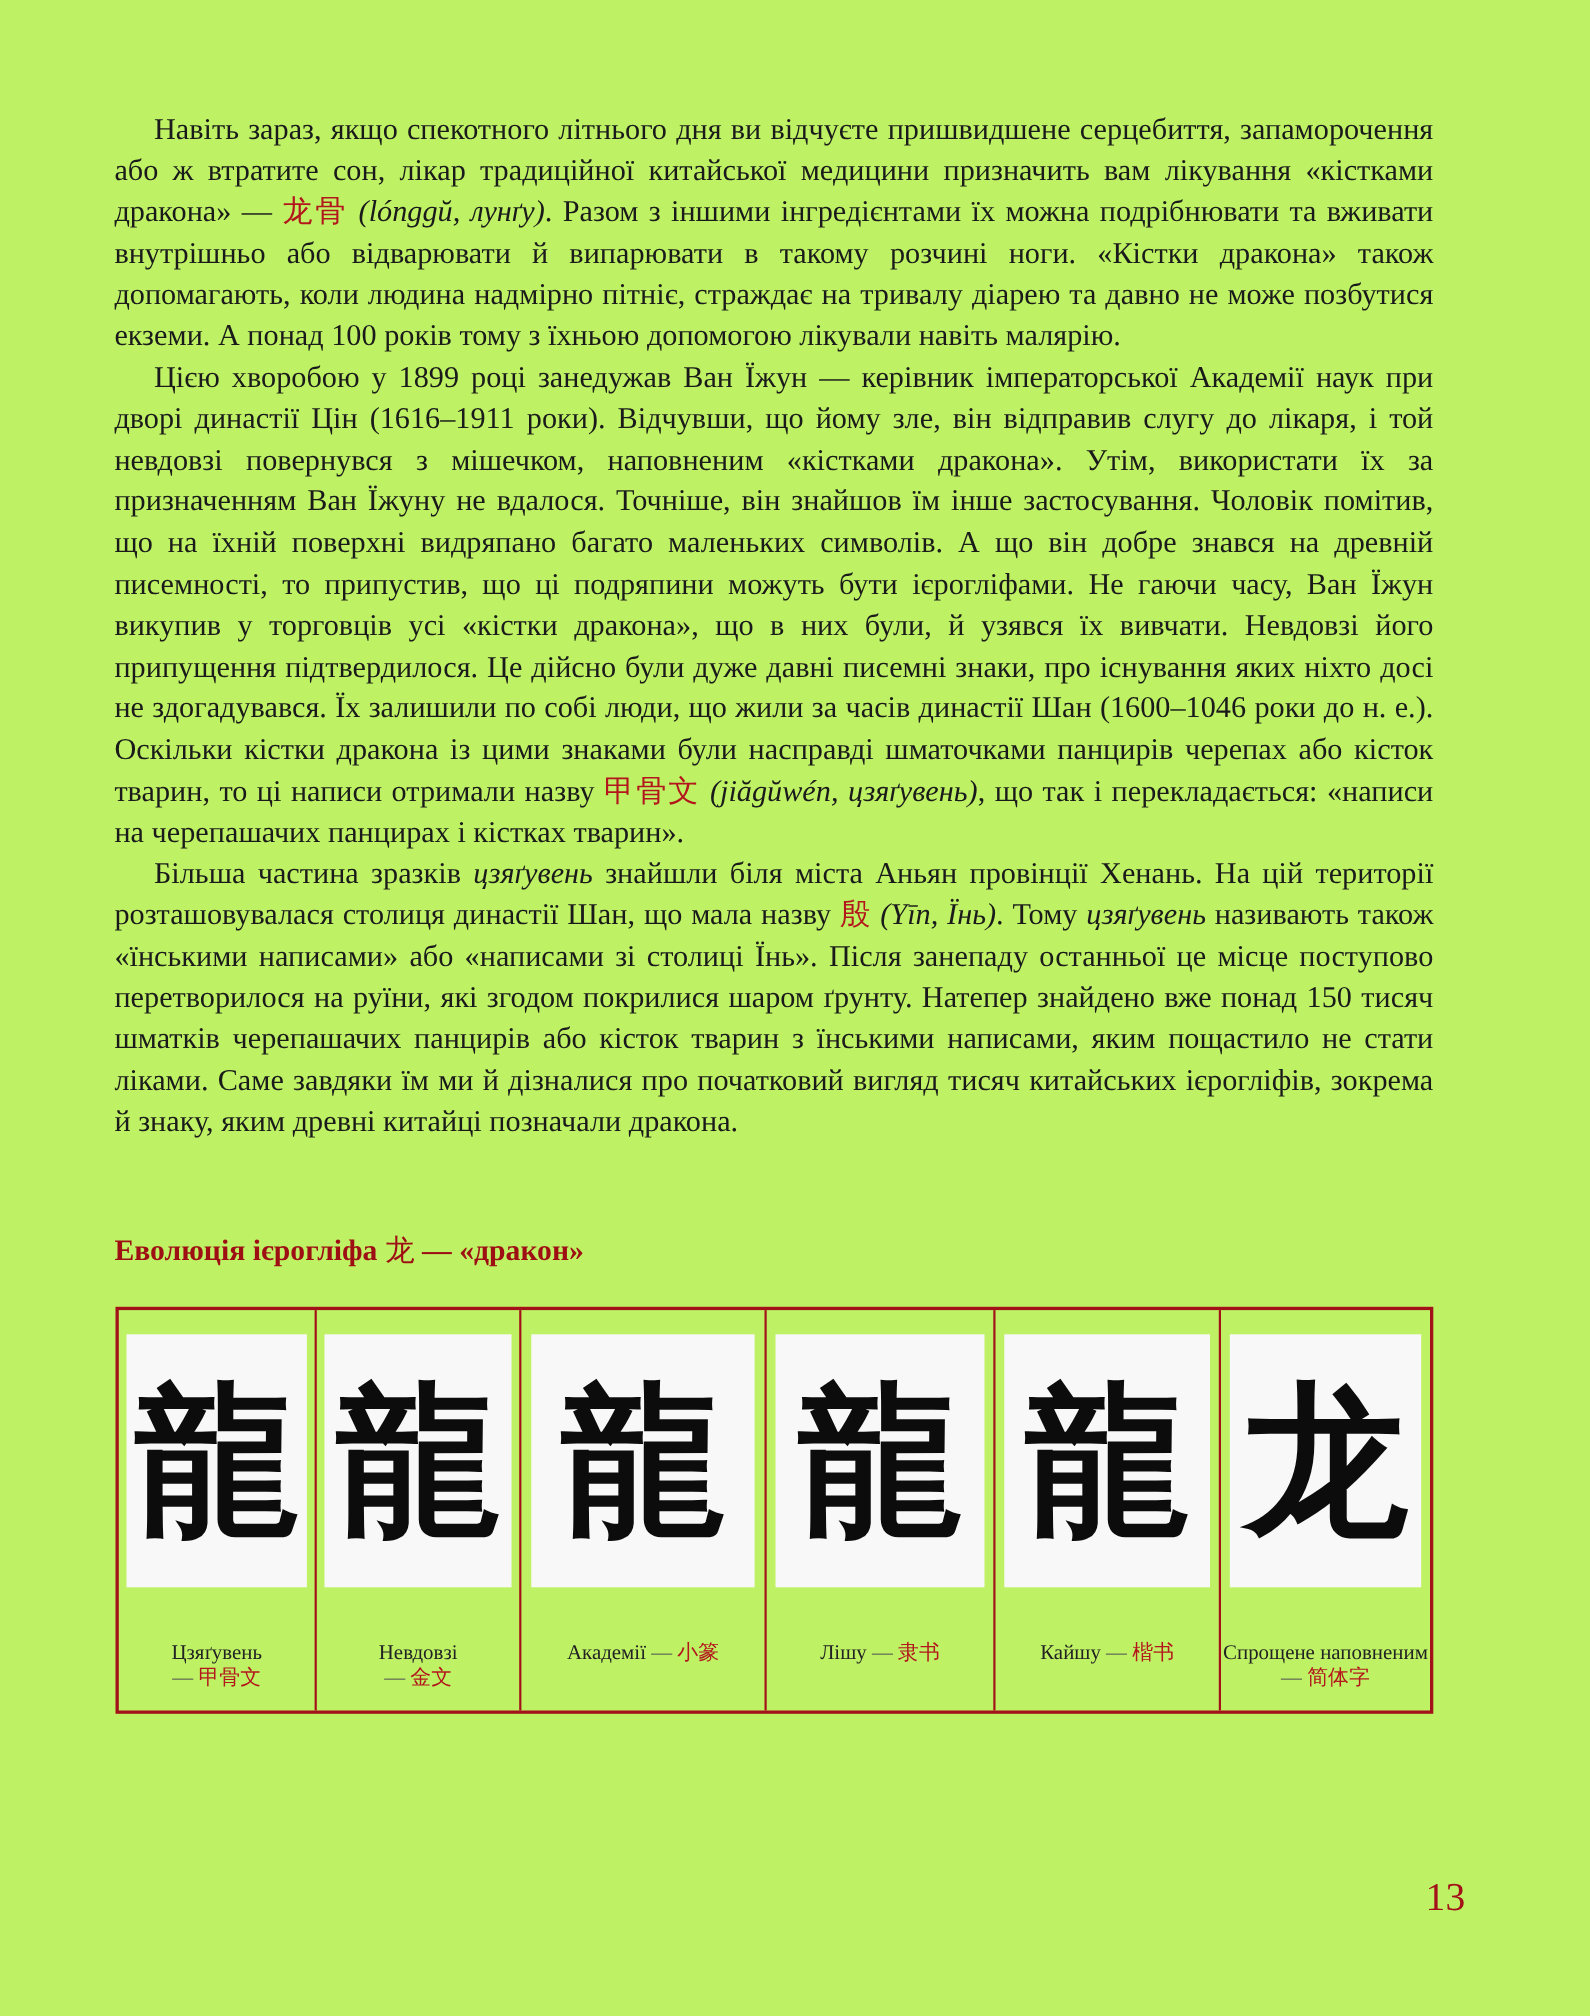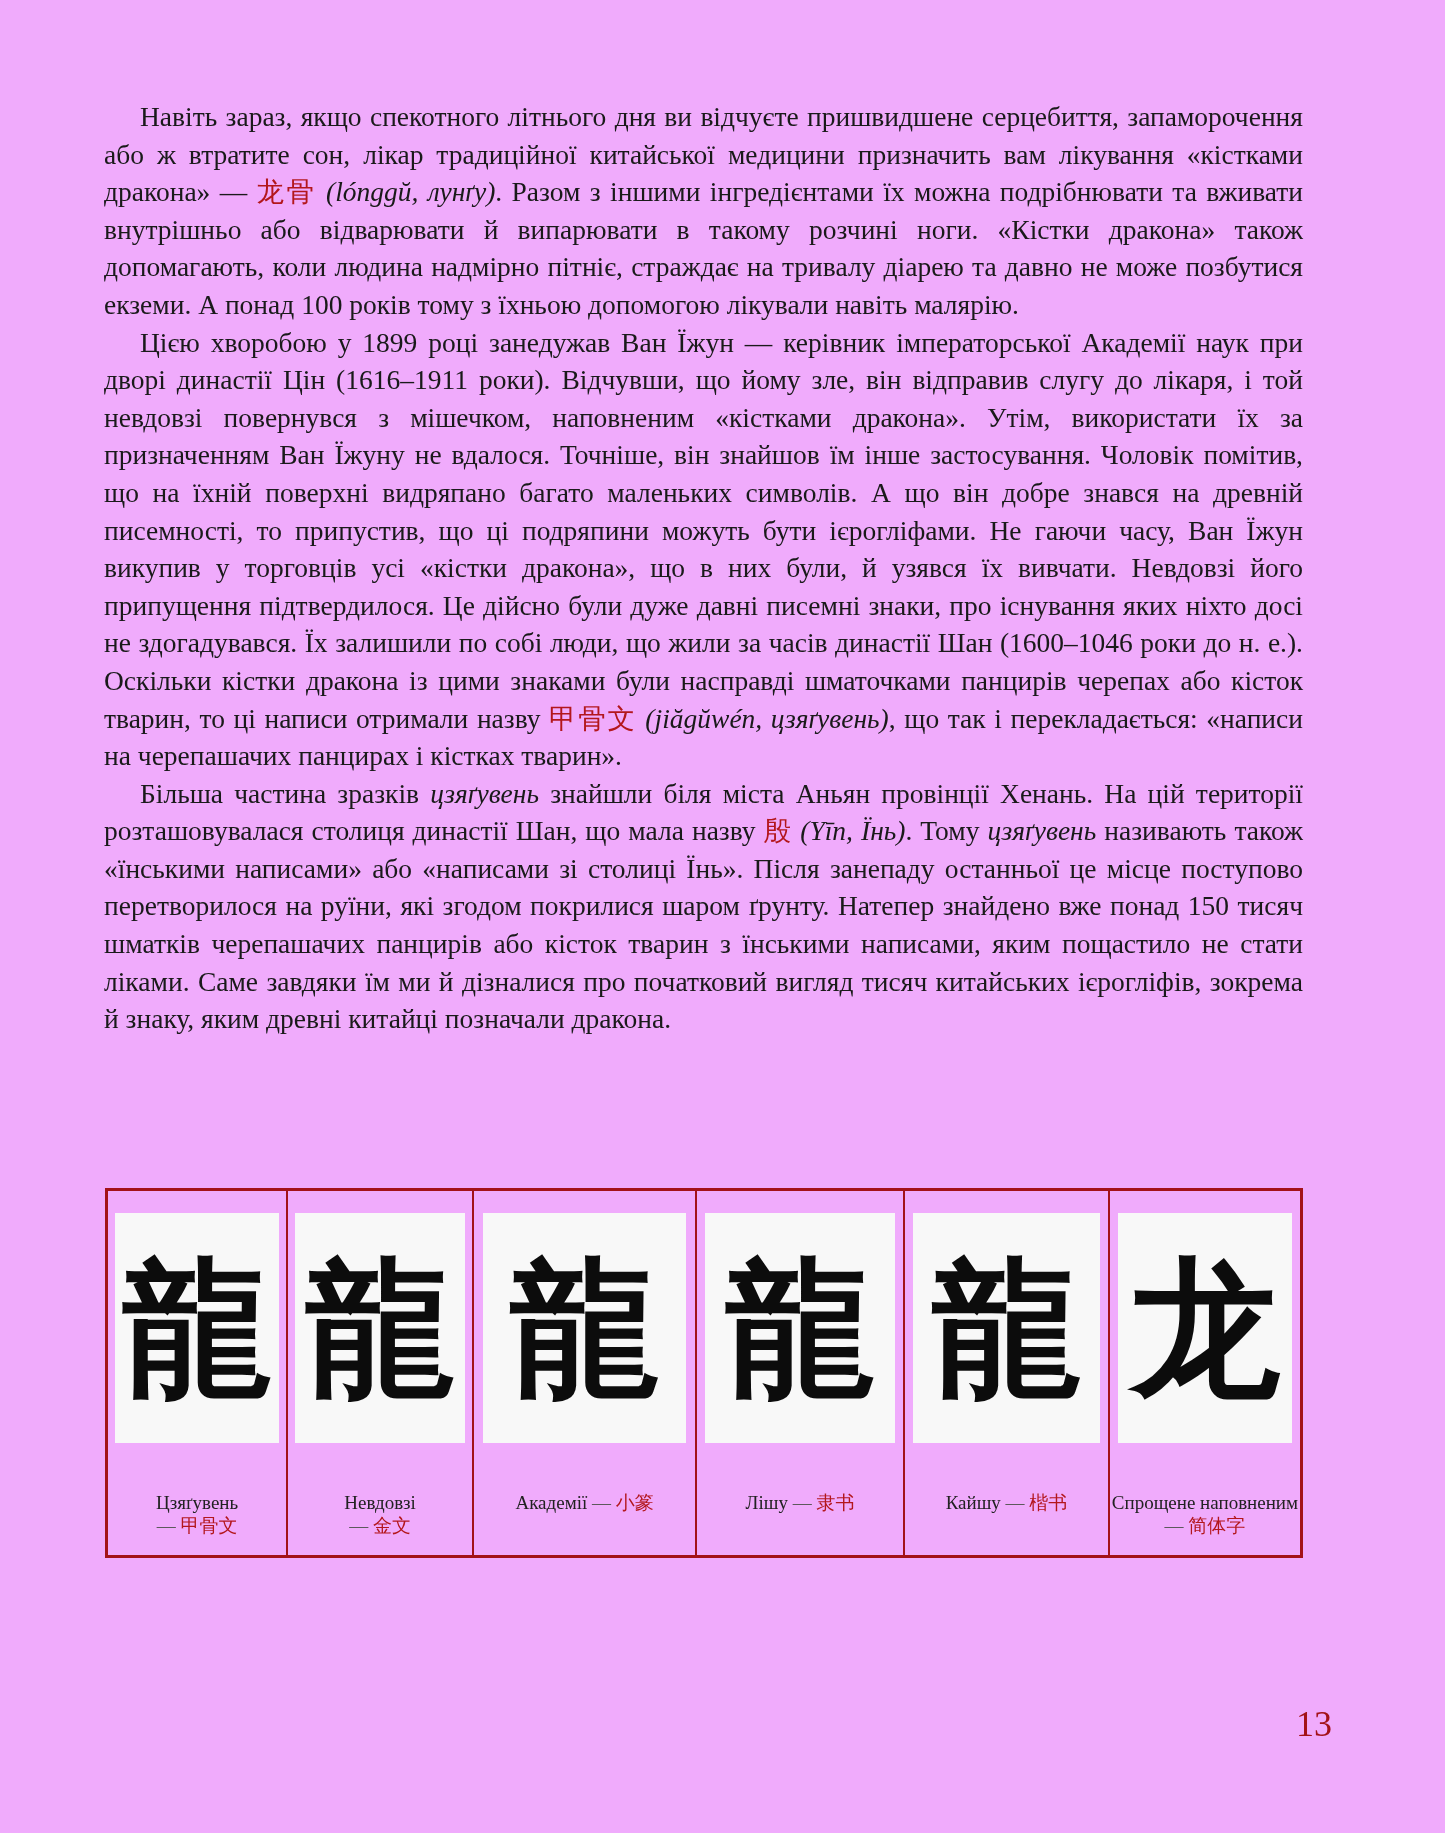--- a/index.html
+++ b/index.html
@@ -1,17 +1,17 @@
 <!DOCTYPE html>
 <html><head>
 <meta charset="utf-8">
 <style>
   html, body { margin: 0; padding: 0; background: #ffffff; }
   body { width: 1445px; height: 1833px; position: relative; overflow: hidden; }
-  .page { position: absolute; left: 0; top: 0; width: 1445px; height: 1833px; background: #f0abfc; }
+  .page { position: absolute; left: 0; top: 0; width: 1445px; height: 1833px; background: #bef264; }
   .body-text {
     position: absolute; left: 104px; top: 98px; width: 1199px;
     font-family: "Liberation Serif", serif; font-size: 27.5px; line-height: 37.6px;
     color: #1a1a1a; text-align: justify; text-justify: inter-word;
   }
   .body-text p { margin: 0; text-indent: 36px; }
   .red { color: #b3171c; font-style: normal; }
   .it { font-style: italic; }
   .heading {
     position: absolute; left: 104px; top: 1118px;
@@ -50,20 +50,23 @@
 <body>
 
 <div class="page">
 
   <div class="body-text" id="body-text">
       <p><span>Навіть зараз, якщо спекотного літнього дня ви відчуєте пришвидшене серцебиття, запаморочення або ж втратите сон, лікар традиційної китайської медицини призначить вам лікування «кістками дракона» — </span><span class="red">龙骨</span><span class="it" style="color: rgb(26, 26, 26);"> (lónggŭ, лунґу)</span><span>. Разом з іншими інгредієнтами їх можна подрібнювати та вживати внутрішньо або відварювати й випарювати в такому розчині ноги. «Кістки дракона» також допомагають, коли людина надмірно пітніє, страждає на тривалу діарею та давно не може позбутися екземи. А понад 100 років тому з їхньою допомогою лікували навіть малярію.</span></p>
       <p><span>Цією хворобою у 1899 році занедужав Ван Їжун — керівник імператорської Академії наук при дворі династії Цін (1616–1911 роки). Відчувши, що йому зле, він відправив слугу до лікаря, і той невдовзі повернувся з мішечком, наповненим «кістками дракона». Утім, використати їх за призначенням Ван Їжуну не вдалося. Точніше, він знайшов їм інше застосування. Чоловік помітив, що на їхній поверхні видряпано багато маленьких символів. А що він добре знався на древній писемності, то припустив, що ці подряпини можуть бути ієрогліфами. Не гаючи часу, Ван Їжун викупив у торговців усі «кістки дракона», що в них були, й узявся їх вивчати. Невдовзі його припущення підтвердилося. Це дійсно були дуже давні писемні знаки, про існування яких ніхто досі не здогадувався. Їх залишили по собі люди, що жили за часів династії Шан (1600–1046 роки до н. е.). Оскільки кістки дракона із цими знаками були насправді шматочками панцирів черепах або кісток тварин, то ці написи отримали назву </span><span class="red">甲骨文</span><span class="it"> (jiăgŭwén, цзяґувень)</span><span>, що так і перекладається: «написи на черепашачих панцирах і кістках тварин».</span></p>
       <p><span>Більша частина зразків </span><span class="it">цзяґувень</span><span> знайшли біля міста Аньян провінції Хенань. На цій території розташовувалася столиця династії Шан, що мала назву </span><span class="red">殷</span><span class="it"> (Yīn, Їнь)</span><span>. Тому </span><span class="it">цзяґувень</span><span> називають також «їнськими написами» або «написами зі столиці Їнь». Після занепаду останньої це місце поступово перетворилося на руїни, які згодом покрилися шаром ґрунту. Натепер знайдено вже понад 150 тисяч шматків черепашачих панцирів або кісток тварин з їнськими написами, яким пощастило не стати ліками. Саме завдяки їм ми й дізналися про початковий вигляд тисяч китайських ієрогліфів, зокрема й знаку, яким древні китайці позначали дракона.</span></p>
     </div>
 
+  <div class="heading">
+    <span>Еволюція ієрогліфа </span><span class="han">龙</span><span> — «дракон»</span>
+  </div>
 
   <div class="evo-table" id="evo-table">
       <div class="evo-cell" style="width: 181px;">
         <div class="glyph-box">
           <span class="glyph">龍</span>
         </div>
         <div class="caption"><span>Цзяґувень</span><br><span class="dash">—</span> <span class="han">甲骨文</span></div>
       </div>
       <div class="evo-cell" style="width: 187px;">
         <div class="glyph-box">

